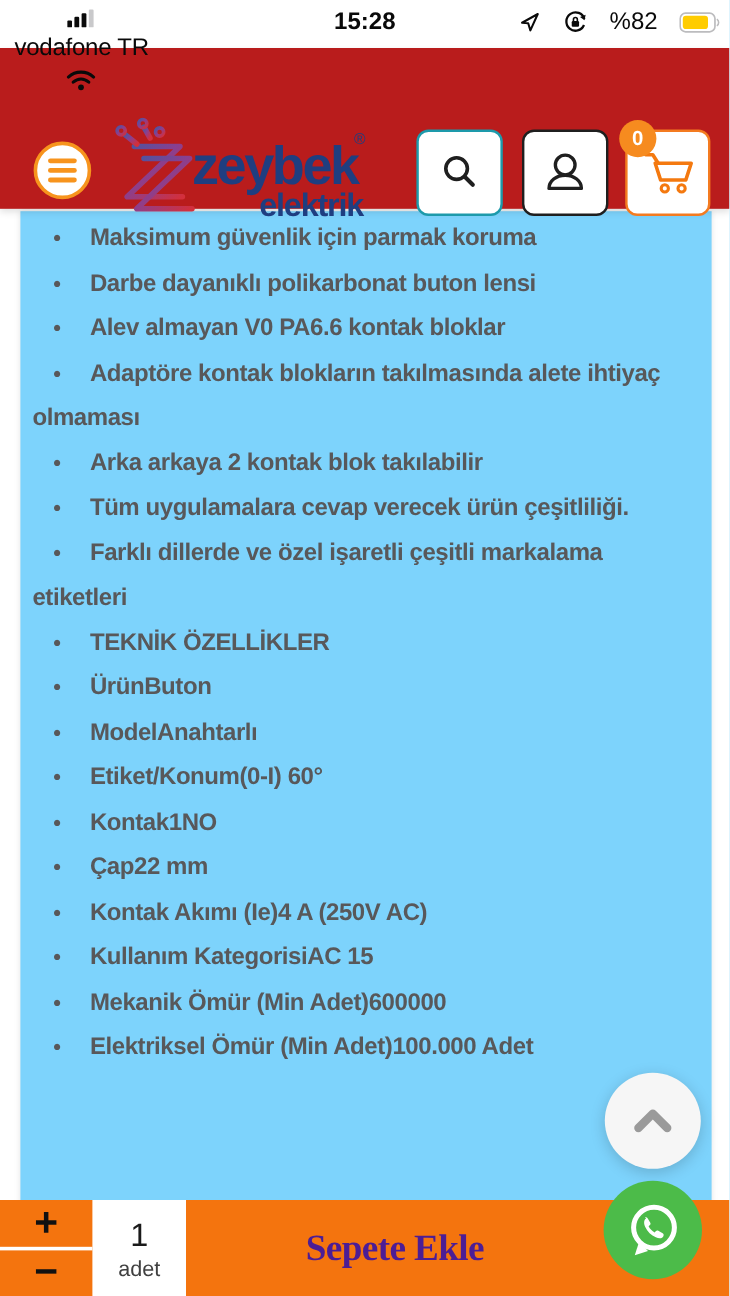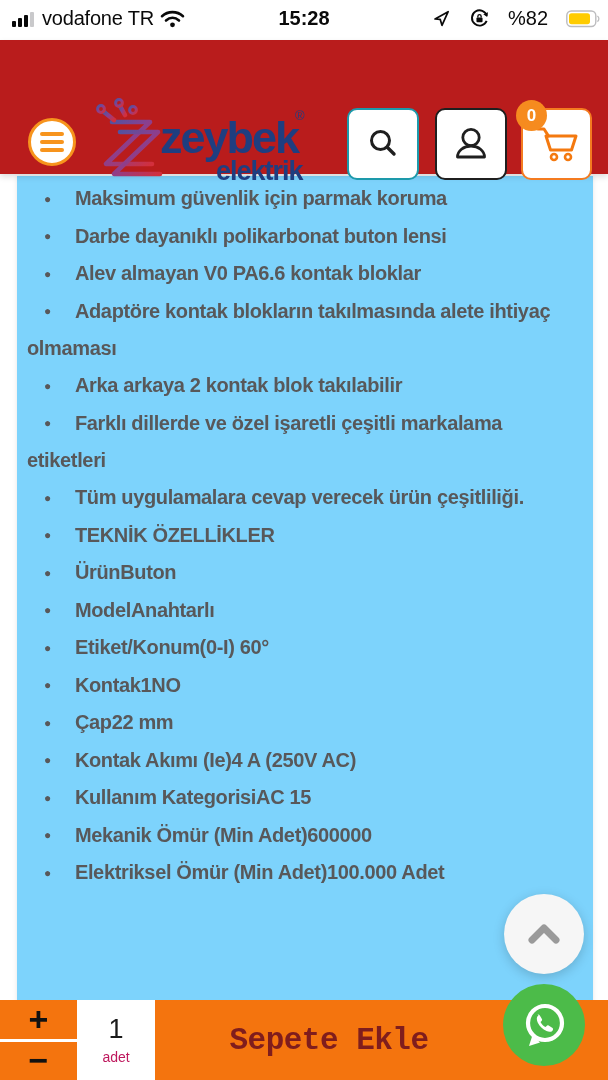--- a/index.html
+++ b/index.html
@@ -2,21 +2,21 @@
 <html><head>
 <meta charset="utf-8">
 <style>
   * { margin:0; padding:0; box-sizing:border-box; }
   html,body { width:608px; height:1080px; }
   body { font-family:"Liberation Sans", sans-serif; background:#ffffff; }
   #app { position:relative; width:608px; height:1080px; overflow:hidden; background:#fff; }
 
   
   .status-bar { position:absolute; top:0; left:0; right:0; height:40px; z-index:40; }
-  .sb-left { position:absolute; left:12px; top:7px; display:flex; align-items:center; gap:6px; }
+  .sb-left { position:absolute; left:12px; top:7px; display:flex; align-items:center; gap:6px;flex-direction:column; }
   .sb-carrier { font-size:20px; color:#0a0a0a; letter-spacing:-0.2px; }
   .sb-time { position:absolute; left:0; right:0; top:7px; text-align:center; font-size:20px; font-weight:700; color:#0a0a0a; }
   .sb-right { position:absolute; right:8px; top:7px; display:flex; align-items:center; gap:18px; }
   .sb-batt-text { font-size:20px; color:#0a0a0a; }
 
   
   .header { position:absolute; top:40px; left:0; right:0; height:134px; background:#b91c1c;
             box-shadow:0 3px 6px rgba(0,0,0,0.13); z-index:30; }
   .menu-btn { position:absolute; left:28px; top:78px; width:48px; height:48px; border-radius:50%;
               border:3.5px solid #F7941D; background:#fff; display:flex; flex-direction:column;
@@ -52,23 +52,23 @@
   .bottom-bar { position:absolute; left:0; bottom:0; width:608px; height:80px; background:#F4740E; z-index:20; }
   .qty-stepper { position:absolute; left:0; top:0; width:77px; height:80px; }
   .qty-inc, .qty-dec { position:absolute; left:0; width:77px; height:40px; text-align:center;
                        font-size:34px; font-weight:700; color:#111; line-height:38px; cursor:pointer; }
   .qty-inc { top:0; }
   .qty-dec { top:40px; line-height:40px; }
   .qty-divider { position:absolute; left:0; top:39px; width:77px; height:3px; background:#fff; }
   .qty-box { position:absolute; left:77px; top:0; width:78px; height:80px; background:#fff;
              display:flex; flex-direction:column; align-items:center; justify-content:center; }
   .qty-value { font-size:27px; color:#1a1a1a; line-height:34px; }
-  .qty-unit { font-size:14px; color:#be185d; line-height:22px; }
+  .qty-unit { font-size:18px; color:#404040; line-height:22px; }
   .add-to-cart { position:absolute; left:155px; top:0; width:348px; height:80px; background:transparent;
-                 border:none; color:#7f1d1d; font-family:Liberation Mono, monospace; font-size:31px;
+                 border:none; color:#4c1d95; font-family:Liberation Serif, serif; font-size:31px;
                  font-weight:700; letter-spacing:-0.5px; cursor:pointer; }
 </style>
 </head>
 <body>
 
 <div id="app">
 
   <div class="status-bar">
     <div class="sb-left">
       <svg width="24" height="16" viewBox="0 0 24 16">
@@ -166,23 +166,23 @@
         <div class="feat">Maksimum güvenlik için parmak koruma</div>
 
         <div class="feat">Darbe dayanıklı polikarbonat buton lensi</div>
 
         <div class="feat">Alev almayan V0 PA6.6 kontak bloklar</div>
 
         <div class="feat">Adaptöre kontak blokların takılmasında alete ihtiyaç olmaması</div>
 
         <div class="feat">Arka arkaya 2 kontak blok takılabilir</div>
 
+        <div class="feat">Tüm uygulamalara cevap verecek ürün çeşitliliği.</div>
+
         <div class="feat">Farklı dillerde ve özel işaretli çeşitli markalama etiketleri</div>
-
-        <div class="feat">Tüm uygulamalara cevap verecek ürün çeşitliliği.</div>
 
         <div class="feat">TEKNİK ÖZELLİKLER</div>
 
         <div class="feat">ÜrünButon</div>
 
         <div class="feat">ModelAnahtarlı</div>
 
 
         <div class="feat">Etiket/Konum(0-I) 60°</div>
 

